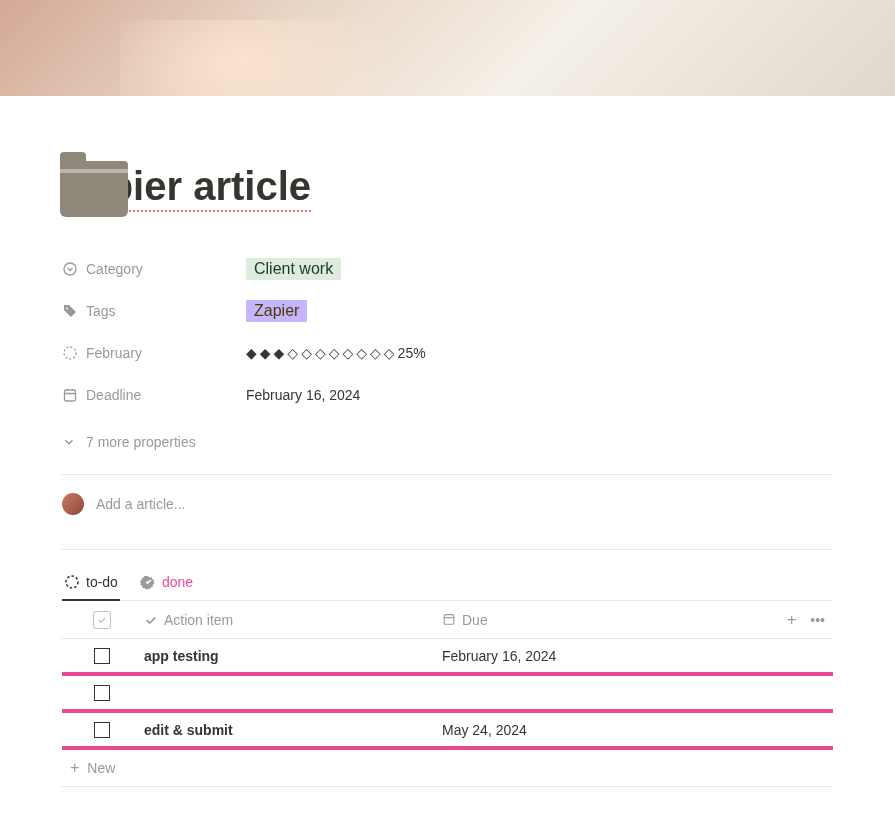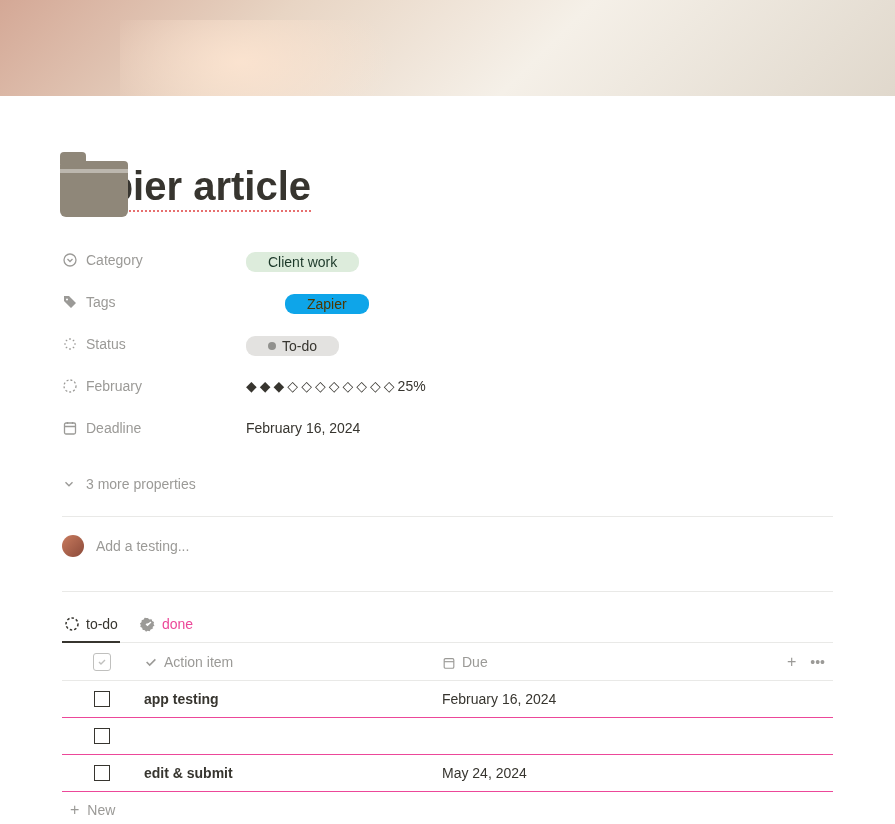--- a/index.html
+++ b/index.html
@@ -6,50 +6,50 @@
 body { font-family: -apple-system, BlinkMacSystemFont, "Segoe UI", Helvetica, Arial, sans-serif; background: #fff; width: 895px; }
 .cover { height: 96px; background: linear-gradient(135deg, #d4a896 0%, #e8d5c4 30%, #f5f0e8 60%, #e0d8cc 100%); position: relative; overflow: hidden; }
 .cover::before { content: ''; position: absolute; top: 20px; left: 120px; width: 300px; height: 140px; background: radial-gradient(ellipse at 40% 30%, rgba(255,230,210,0.8) 0%, transparent 60%); }
 .page-icon { position: absolute; top: 55px; left: 60px; width: 75px; height: 65px; }
 .folder { width: 68px; height: 56px; background: #8f8779; border-radius: 4px 4px 6px 6px; position: relative; margin-top: 10px; }
 .folder::before { content: ''; position: absolute; top: -9px; left: 0; width: 26px; height: 12px; background: #8f8779; border-radius: 4px 4px 0 0; }
 .folder::after { content: ''; position: absolute; top: 8px; left: 0; width: 68px; height: 4px; background: rgba(255,255,255,0.4); }
 .content { padding: 0 62px; position: relative; }
 .title { font-size: 40px; font-weight: 700; color: #37352f; margin-top: 68px; margin-bottom: 18px; display: inline-block; border-bottom: 2px dotted #e76f6f; padding-bottom: 1px; }
 .props { margin-top: 18px; }
-.prop-row { display: flex; align-items: flex-start; min-height: 42px; padding: 4px 0; }
+.prop-row { display: flex; align-items: center; min-height: 42px; padding: 4px 0; }
 .prop-label { display: flex; align-items: center; gap: 8px; width: 184px; color: #9b9a97; font-size: 14px; }
 .prop-label svg { width: 16px; height: 16px; flex-shrink: 0; }
 .prop-value { font-size: 14px; color: #37352f; display: flex; align-items: center; gap: 6px; }
-.tag { display: inline-block; padding: 2px 22px; border-radius: 9px; font-size: 14px; }
+.tag { display: inline-block; padding: 2px 8px; border-radius: 1px; font-size: 16px; }
 .tag-green { background: #ddecdc; color: #1c3829; }
-.tag-yellow { background: #0ea5e9; color: #4d3800; margin-left: 39px; }
+.tag-yellow { background: #c4b5fd; color: #4d3800; }
 .tag-gray { background: #e3e2e0; color: #37352f; display: inline-flex; align-items: center; gap: 6px; }
 .tag-gray .dot { width: 8px; height: 8px; border-radius: 50%; background: #91918e; }
 .progress-diamonds { display: inline-flex; align-items: center; gap: 3px; font-size: 14px; color: #37352f; }
 .diamond-filled, .diamond-empty { font-size: 14px; line-height: 1; }
 .diamond-filled { color: #37352f; }
 .diamond-empty { color: #37352f; }
 .more-props { display: flex; align-items: center; gap: 10px; color: #9b9a97; font-size: 14px; margin-top: 10px; padding: 8px 0; cursor: pointer; }
 .divider { height: 1px; background: #e9e9e7; margin: 16px 0 0 0; }
 .comment-row { display: flex; align-items: center; gap: 12px; padding: 18px 0; }
 .avatar { width: 22px; height: 22px; border-radius: 50%; background: linear-gradient(135deg, #c97b5e, #8b4a3a); flex-shrink: 0; }
 .comment-placeholder { color: #9b9a97; font-size: 14px; }
 .tabs-row { display: flex; align-items: center; gap: 18px; margin-top: 18px; border-bottom: 1px solid #e9e9e7; }
 .tab { display: flex; align-items: center; gap: 6px; padding: 6px 2px 10px 2px; font-size: 14px; font-weight: 500; color: #ec4899; cursor: pointer; position: relative; }
 .tab.active { color: #37352f; }
 .tab.active::after { content: ''; position: absolute; bottom: -1px; left: 0; right: 0; height: 2px; background: #37352f; }
 .tab svg { width: 16px; height: 16px; }
 .table-header { display: flex; align-items: center; height: 38px; border-bottom: 1px solid #e9e9e7; color: #9b9a97; font-size: 14px; }
 .col-check { width: 80px; display: flex; align-items: center; justify-content: center; }
 .col-action { width: 300px; display: flex; align-items: center; gap: 6px; padding-left: 2px; }
-.col-due { flex: 1; display: flex; align-items: flex-end; gap: 6px; }
+.col-due { flex: 1; display: flex; align-items: flex-start; gap: 6px; }
 .col-tools { width: 70px; display: flex; align-items: center; gap: 14px; justify-content: flex-end; padding-right: 8px; color: #9b9a97; }
 .checkbox-icon-header { width: 18px; height: 18px; border: 1.2px solid #c0c0be; border-radius: 3px; display: flex; align-items: center; justify-content: center; }
-.table-row { display: flex; align-items: center; height: 37px; border-bottom: 1px solid #ec4899; font-size: 14px; }
+.table-row { display: flex; align-items: center; height: 37px; border-bottom: 4px solid #ec4899; font-size: 14px; }
 .checkbox { width: 16px; height: 16px; border: 1.5px solid #37352f; background: #fff; }
 .row-action { font-weight: 600; color: #37352f; }
 .row-due { color: #37352f; }
 .new-row { display: flex; align-items: center; height: 37px; gap: 8px; color: #9b9a97; font-size: 14px; padding-left: 8px; border-bottom: 1px solid #e9e9e7; }
 .plus-small { font-size: 16px; line-height: 1; }
 </style>
 </head>
 <body>
 
 <div class="cover"></div>
@@ -80,34 +80,20 @@
         <svg viewBox="0 0 16 16" fill="#9b9a97">
             <path d="M2 2h5l7 7-5 5-7-7V2zm3 2.5a1 1 0 100 2 1 1 0 000-2z"></path>
           </svg>
         <span>Tags</span>
       </div>
       <div class="prop-value">
         <span class="tag tag-yellow">Zapier</span>
       </div>
     </div>
 
-    <div class="prop-row">
-      <div class="prop-label">
-        <svg viewBox="0 0 16 16" fill="none" stroke="#9b9a97" stroke-width="1.2">
-            <path d="M8 2v2M8 12v2M2 8h2M12 8h2M3.8 3.8l1.4 1.4M10.8 10.8l1.4 1.4M3.8 12.2l1.4-1.4M10.8 5.2l1.4-1.4"></path>
-          </svg>
-        <span>Status</span>
-      </div>
-      <div class="prop-value">
-        <span class="tag tag-gray">
-          <span class="dot"></span>
-          <span>To-do</span>
-        </span>
-      </div>
-    </div>
 
     <div class="prop-row">
       <div class="prop-label">
         <svg viewBox="0 0 16 16" fill="none" stroke="#9b9a97" stroke-width="1.3" stroke-dasharray="2 2">
             <circle cx="8" cy="8" r="6"></circle>
           </svg>
         <span>February</span>
       </div>
       <div class="prop-value">
         <span class="progress-diamonds" id="progress-diamonds">
@@ -137,29 +123,29 @@
       </div>
       <div class="prop-value">
         <span>February 16, 2024</span>
       </div>
     </div>
 
     <div class="more-props">
       <svg width="14" height="14" viewBox="0 0 16 16" fill="none" stroke="#9b9a97" stroke-width="1.6">
           <path d="M4 6l4 4 4-4"></path>
         </svg>
-      <span>3 more properties</span>
+      <span>7 more properties</span>
     </div>
   </div>
 
   <div class="divider"></div>
 
   <div class="comment-row">
     <div class="avatar"></div>
-    <span class="comment-placeholder">Add a testing...</span>
+    <span class="comment-placeholder">Add a article...</span>
   </div>
 
   <div class="divider"></div>
 
   <div class="tabs-row">
     <div class="tab active">
       <svg viewBox="0 0 16 16" fill="none" stroke="#37352f" stroke-width="1.5" stroke-dasharray="2.5 2">
           <circle cx="8" cy="8" r="6"></circle>
         </svg>
       <span>to-do</span>

